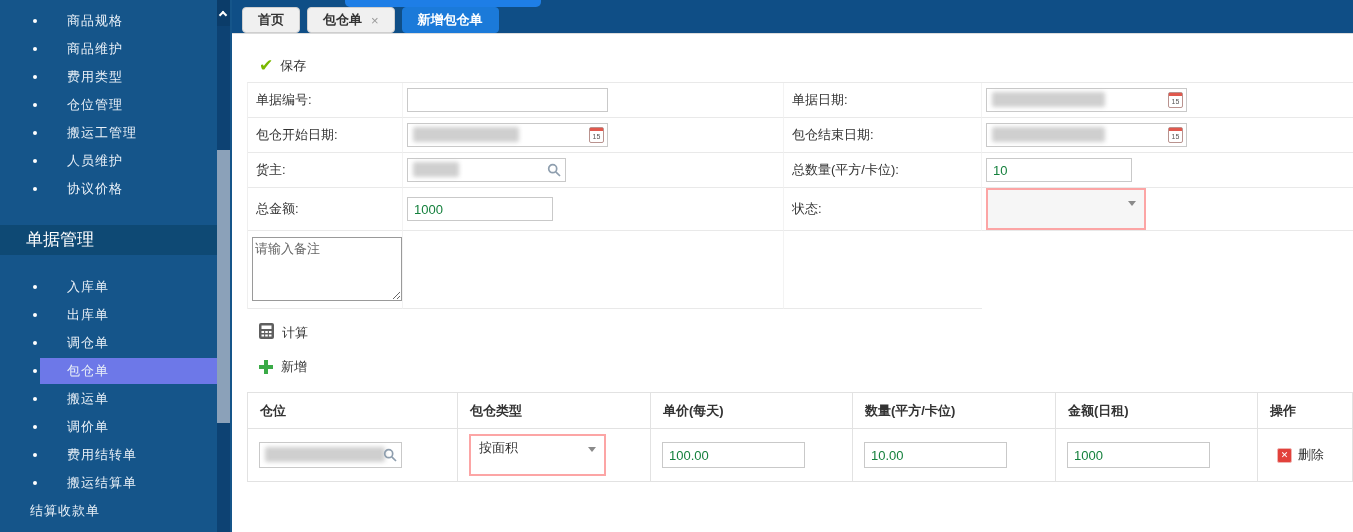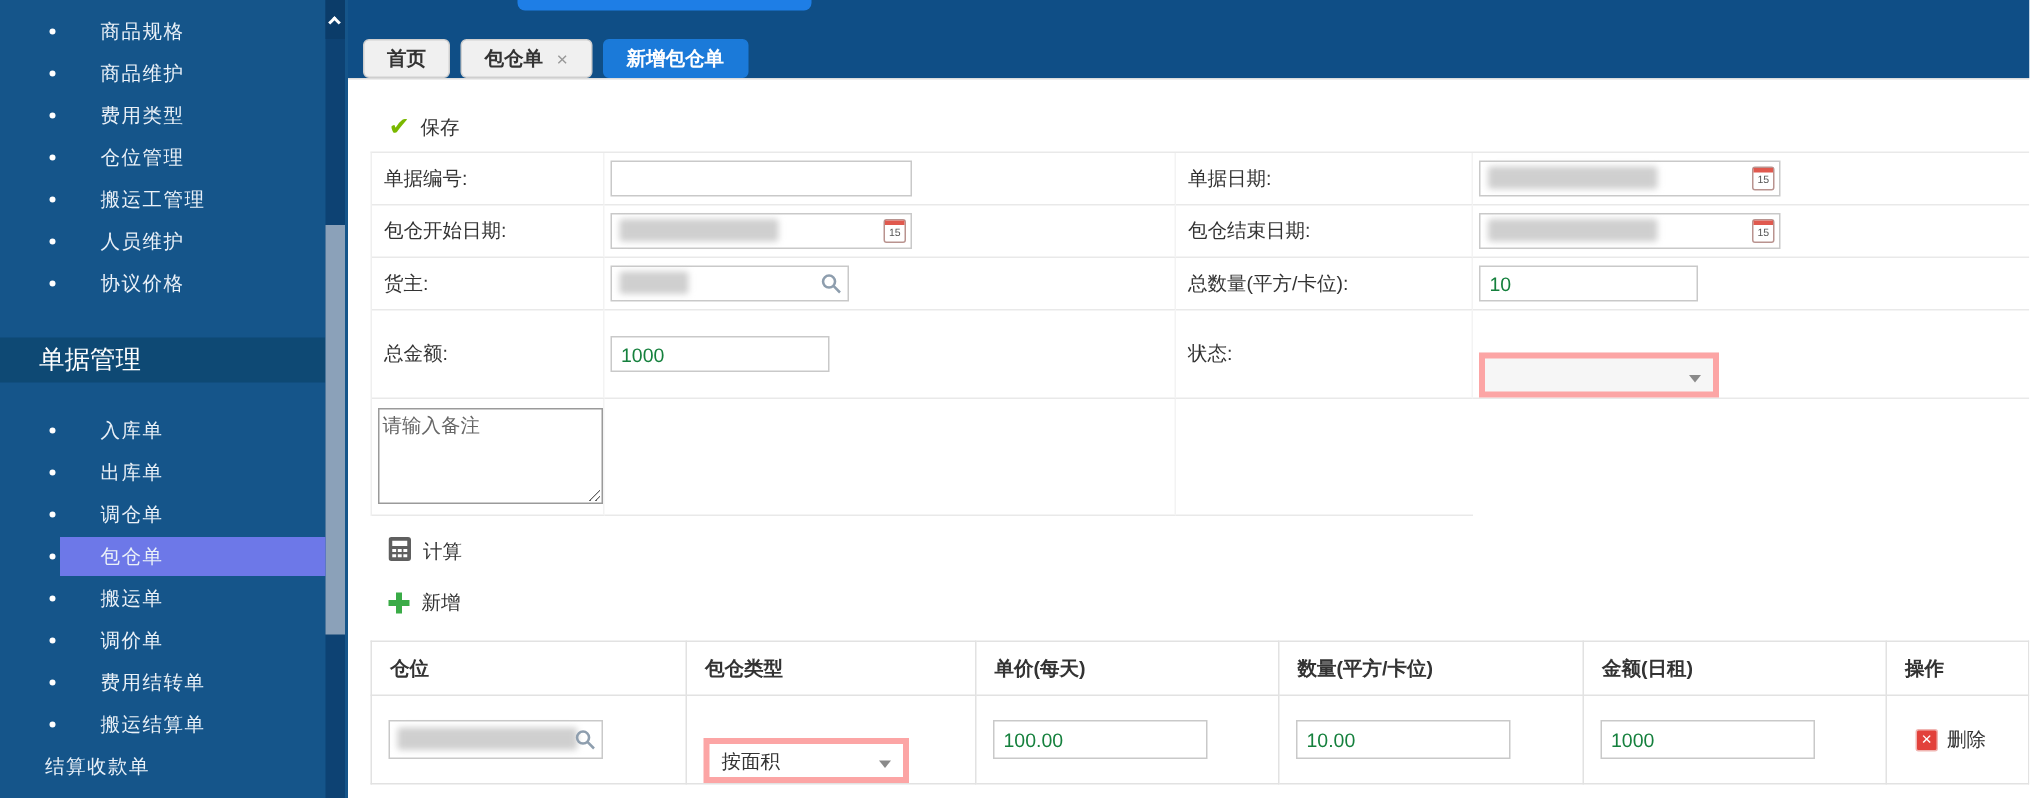--- a/index.html
+++ b/index.html
@@ -21,21 +21,21 @@
                   width:217px; background:#0e4974; color:#fff; font-size:17px; padding-left:26px; }
   
   .side-scroll { position:absolute; top:0; right:2px; width:13px; height:532px; background:#0d4273; }
   .scroll-btn { height:26px; background:#0b3c69; position:relative; cursor:pointer; }
   .scroll-btn .chev { position:absolute; left:3px; top:12px; width:6px; height:6px;
                       border-top:2px solid #fff; border-left:2px solid #fff; transform:rotate(45deg); }
   .scroll-thumb { position:absolute; top:150px; left:0; width:13px; height:273px; background:#8ba1b9; cursor:grab; }
 
   
   .main { flex:1; display:flex; flex-direction:column; min-width:0; background:#fff; }
-  .tabbar { position:relative; height:52px; background:#0f4e86; display:flex; align-items:flex-end;
+  .tabbar { position:relative; height:33px; background:#0f4e86; display:flex; align-items:flex-end;
             padding-left:10px; padding-top:6px; flex-shrink:0; }
   .tab-indicator { position:absolute; left:113px; top:0; width:196px; height:7px;
                    background:#1e7ee6; border-radius:0 0 5px 5px; }
   .tab { height:26px; display:flex; align-items:center; padding:0 15px; background:#f0f0f0;
          border:1px solid #cfcfcf; border-radius:4px; margin-right:7px; font-size:13px;
          font-weight:bold; color:#333; cursor:pointer; }
   .tab .close { margin-left:9px; color:#999; font-size:13px; font-weight:normal; cursor:pointer; }
   .tab.active { background:#1b7ad9; border-color:#1b7ad9; color:#fff; }
 
   .content { flex:1; border-top:1px solid #dcdcdc; padding:15px 0 0 15px; background:#fff; overflow:hidden; }
@@ -66,21 +66,21 @@
   
   .cal-icon { position:absolute; right:4px; top:4px; width:15px; height:16px; background:#fff;
               border:1px solid #b9938f; border-radius:2px; z-index:2; }
   .cal-icon::before { content:""; position:absolute; top:0; left:0; right:0; height:3px; background:#e0594e; }
   .cal-icon::after { content:"15"; position:absolute; bottom:0; left:0; right:0; text-align:center;
                      font-size:7px; color:#555; line-height:10px; }
   
   .search-icon { position:absolute; right:5px; top:5px; z-index:2; cursor:pointer; }
 
   
-  .sel { position:relative; height:30px; border:4px solid #fca5a5; background:#f6f6f6; cursor:pointer;margin-top:28px; }
+  .sel { position:relative; height:42px; border:2px solid #fca5a5; background:#f6f6f6; cursor:pointer; }
   .sel.white { background:#fff; }
   .sel .sel-text { display:block; line-height:24px; padding-left:8px; font-size:13px; color:#333; }
   .caret-down { position:absolute; right:8px; top:11px; width:0; height:0;
                 border-left:4px solid transparent; border-right:4px solid transparent;
                 border-top:5px solid #8a8a8a; }
 
   .ta { width:152px; height:64px; border:1px solid #9a9a9a; font-size:13px; color:#333;
         font-family:Liberation Serif, serif; padding:2px 2px; resize:both; outline:none; }
   .ta::placeholder { color:#666; }
 

